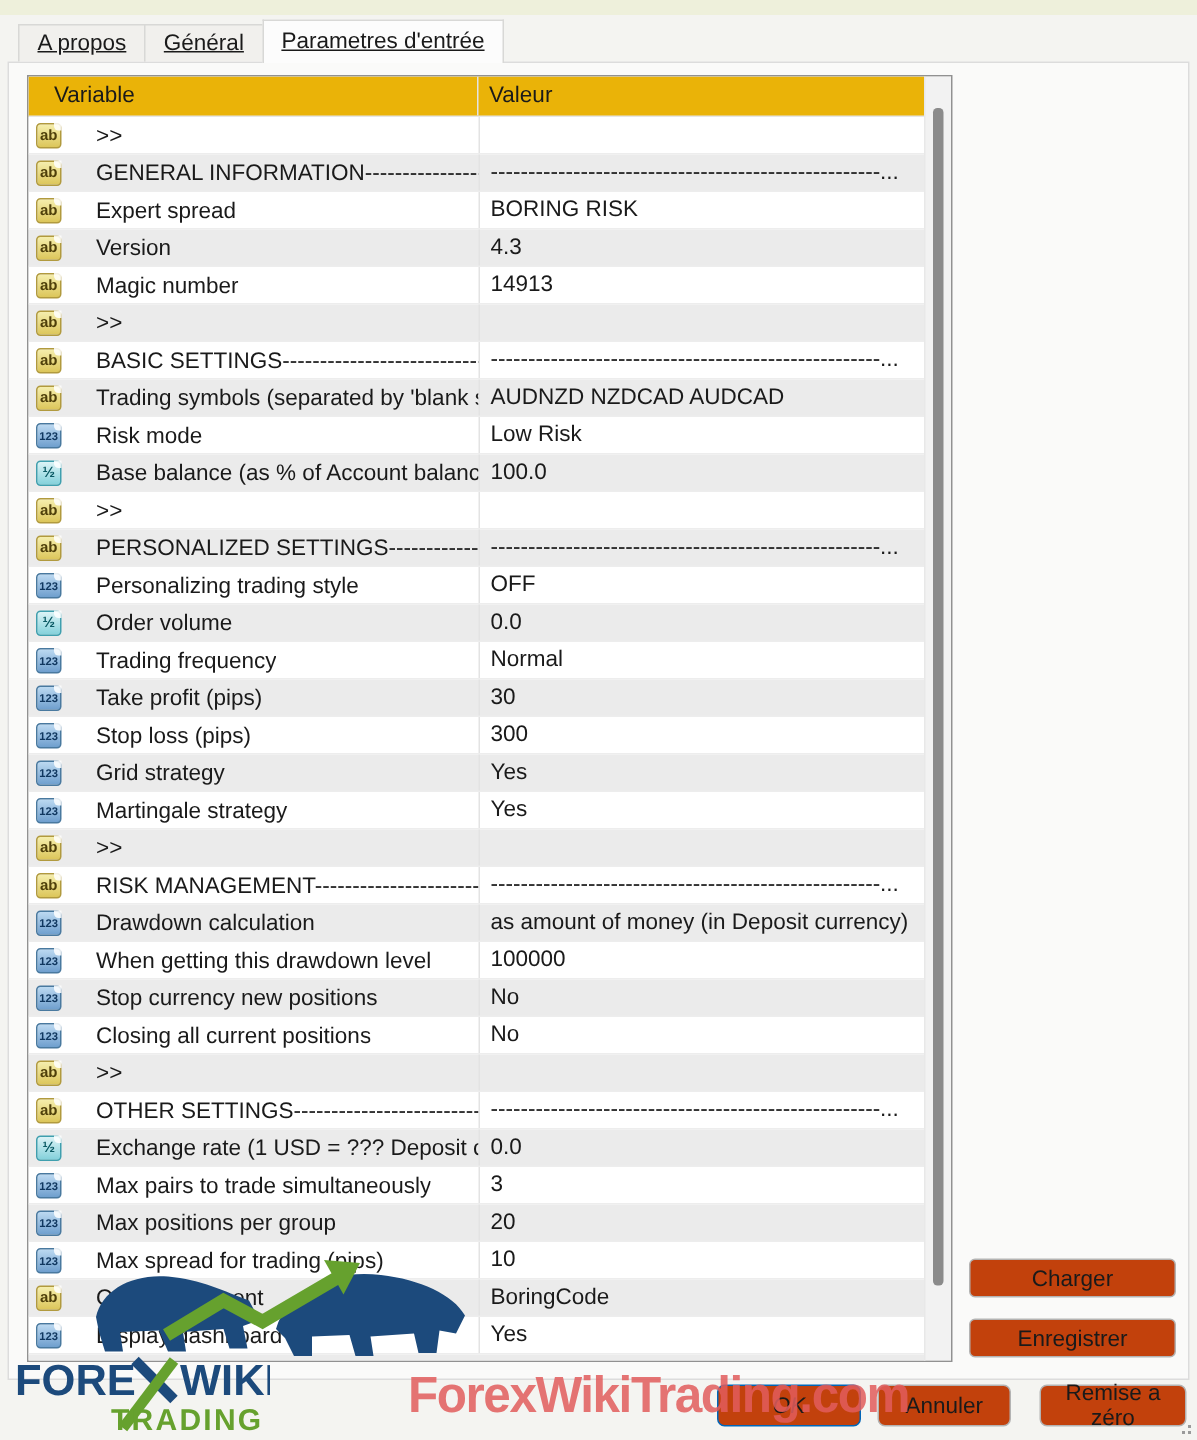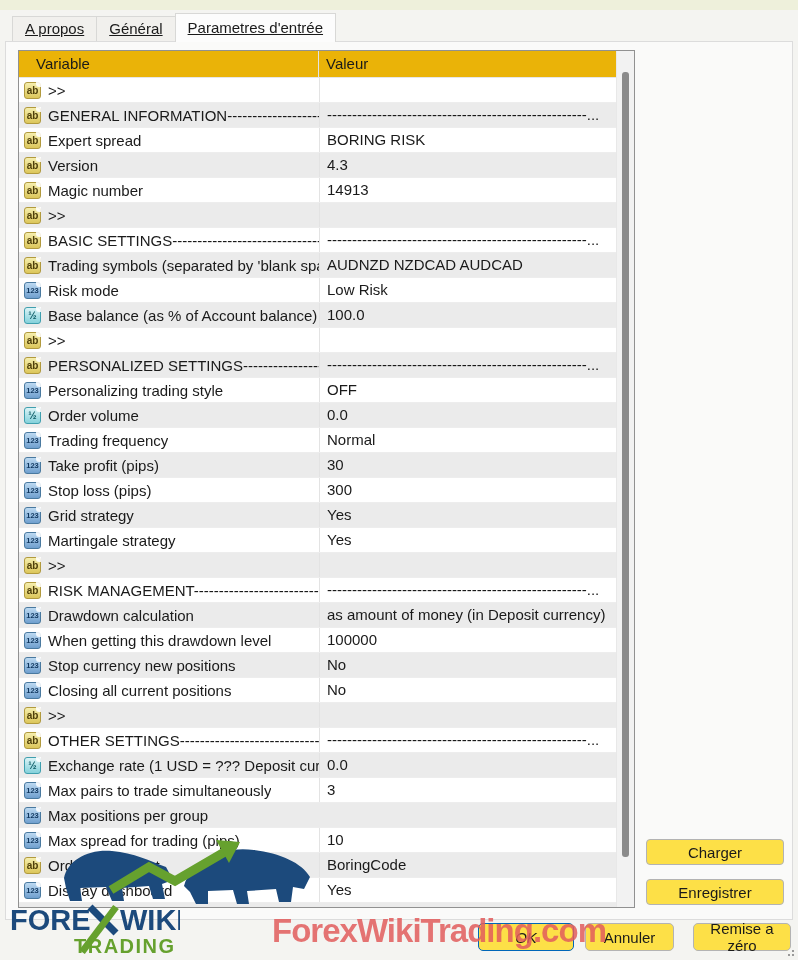--- a/index.html
+++ b/index.html
@@ -49,37 +49,37 @@
   .row.even{background:#ebebeb;}
   .row .labcell{display:flex;align-items:center;padding-left:5px;overflow:hidden;white-space:nowrap;}
   .row .lab{overflow:hidden;white-space:nowrap;}
   .row .val{
     border-left:1px solid #e3e3e3;padding-left:7px;line-height:23px;
     overflow:hidden;white-space:nowrap;
   }
   .row-partial{width:598px;height:6px;background:#ebebeb;}
   
   .cellicon{
-    flex:0 0 17px;width:17px;height:17px;margin-right:7px;position:relative;
+    flex:0 0 17px;width:17px;height:17px;margin-right:23px;position:relative;
     border-radius:3px;display:flex;align-items:center;justify-content:center;
     font-weight:bold;box-sizing:border-box;
   }
   .cellicon::after{
     content:"";position:absolute;top:-1px;right:-1px;width:5px;height:5px;
     background:#fff;border-bottom-left-radius:3px;opacity:.85;
   }
   .icon-ab{background:linear-gradient(#f5eead,#dcc65a);border:1px solid #b19a3e;color:#4e3f0a;font-size:10px;}
   .icon-123{background:linear-gradient(#bcd9f1,#6f9fce);border:1px solid #49799f;color:#10375f;font-size:7.5px;letter-spacing:0;}
   .icon-half{background:linear-gradient(#dbf3f6,#84d1db);border:1px solid #3f9fae;color:#0b5a64;font-size:10px;}
   
   .scrollbar{position:absolute;top:0;right:0;bottom:0;width:17px;background:#f2f2f2;border-left:1px solid #e8e8e8;}
   .thumb{position:absolute;left:5px;width:7px;top:21px;height:785px;background:#8b8b8b;border-radius:3px;}
   
   .btn{
-    position:absolute;box-sizing:border-box;background:#fde047;border:1px solid #b3b3b3;
+    position:absolute;box-sizing:border-box;background:#c2410c;border:1px solid #b3b3b3;
     border-radius:4px;font-size:15px;font-family:"Liberation Sans",sans-serif;
     display:flex;align-items:center;justify-content:center;cursor:default;z-index:5;
     color:#1a1a1a;padding:0;
   }
   .btn-charger{left:646px;top:839px;width:138px;height:26px;}
   .btn-enregistrer{left:646px;top:879px;width:138px;height:26px;}
   .btn-ok{left:478px;top:923px;width:96px;height:28px;border:1px solid #0066b8;border-radius:5px;font-style:italic;}
   .btn-annuler{left:585px;top:923px;width:89px;height:28px;border-radius:5px;}
   .btn-remise{left:693px;top:923px;width:98px;height:28px;border-radius:5px;}
   
@@ -320,20 +320,21 @@
           <span class="cellicon icon-123">123</span>
           <span class="lab">Max pairs to trade simultaneously</span>
         </div>
         <span class="val">3</span>
       </div>
       <div class="row even">
         <div class="labcell">
           <span class="cellicon icon-123">123</span>
           <span class="lab">Max positions per group</span>
         </div>
+        <span class="val">20</span>
       </div>
       <div class="row">
         <div class="labcell">
           <span class="cellicon icon-123">123</span>
           <span class="lab">Max spread for trading (pips)</span>
         </div>
         <span class="val">10</span>
       </div>
       <div class="row even">
         <div class="labcell">

